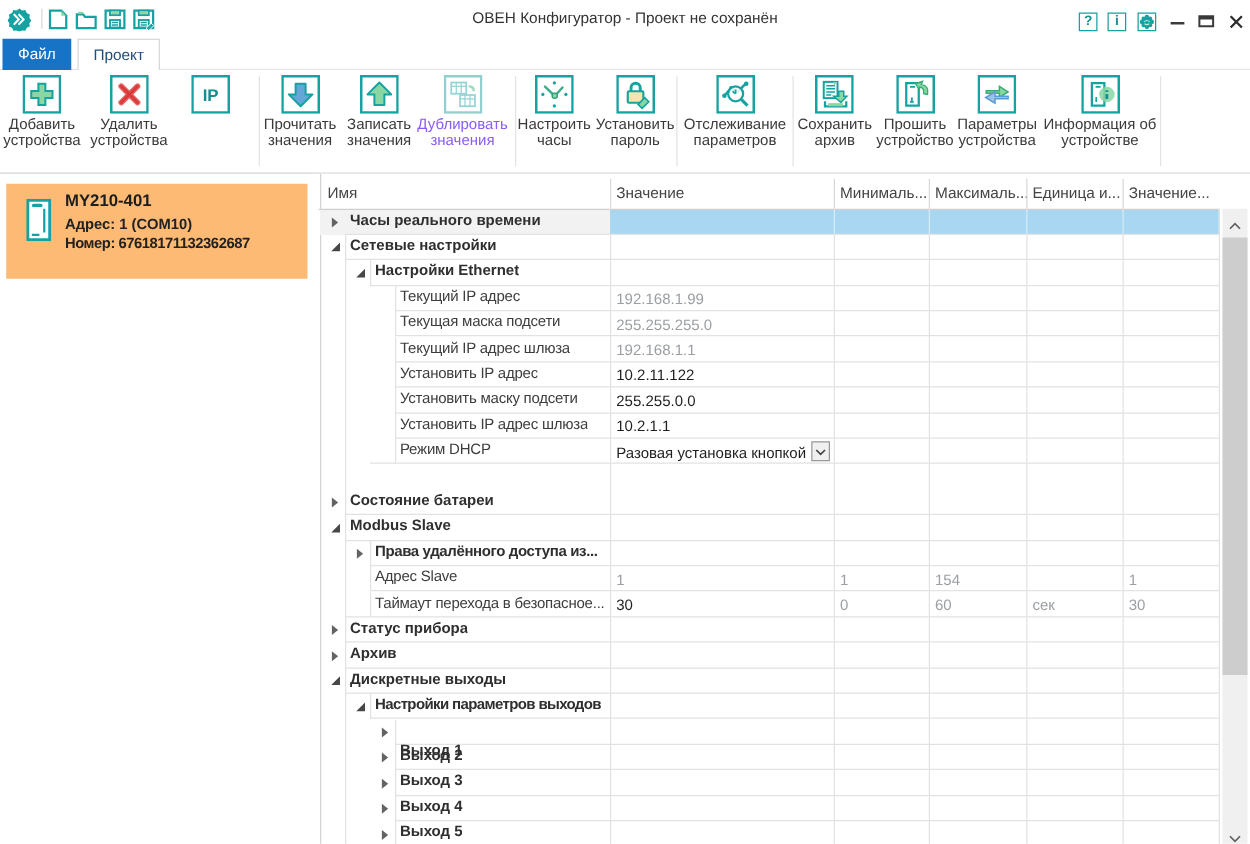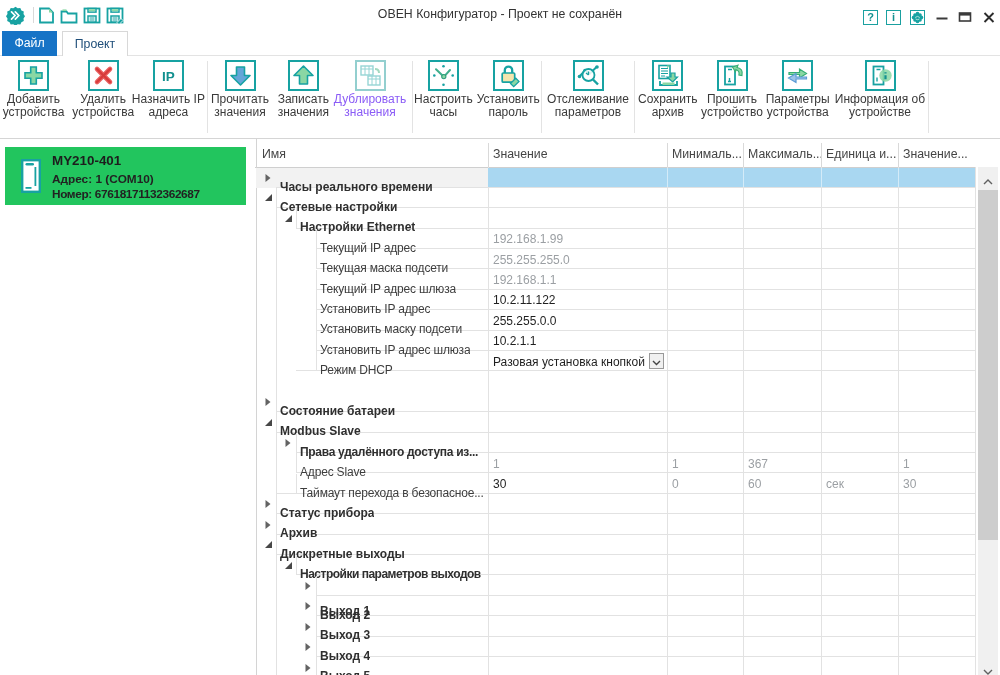--- a/index.html
+++ b/index.html
@@ -20,40 +20,40 @@
 #tabproj { position:absolute; left:62px; top:0; width:66px; height:25px; background:#fff;
   border:1px solid #d8d8d8; border-bottom:none; color:#1f4e79; font-size:12.3px;
   text-align:center; line-height:24px; }
 #ribbon { position:absolute; left:0; top:56px; width:1000px; height:83px; background:#fff;
   border-bottom:1px solid #d5d5d5; }
 .rbtn { position:absolute; top:4px; width:114px; text-align:center; }
 .ric { height:31px; line-height:0; }
 .rlb { margin-top:2px; font-size:12px; line-height:12.7px; color:#3a3a3a; }
 .rbtn.dis .rlb { color:#8b5cf6; }
 .rsep { position:absolute; top:5px; width:1px; height:72px; background:#e3e3e3; }
-#card { position:absolute; left:5px; top:147px; width:241px; height:58px; background:#22c55e; }
+#card { position:absolute; left:5px; top:147px; width:241px; height:76px; background:#fdba74; }
 #cardicon { position:absolute; left:16px; top:12px; }
 #cardt1 { position:absolute; left:47px; top:6px; font-size:13.4px; font-weight:bold; color:#1d1d1d; }
 #cardt2 { position:absolute; left:47px; top:25px; font-size:11.8px; font-weight:bold; color:#222; }
 #cardt3 { position:absolute; left:47px; top:39.5px; font-size:11.8px; font-weight:bold; color:#222; letter-spacing:-0.35px; }
 #grid { position:absolute; left:255px; top:139px; width:745px; height:536px; background:#fff; }
 #gridL { position:absolute; left:0.5px; top:0; width:1px; height:536px; background:#d4d4d4; }
 #gridL2 { position:absolute; left:20.5px; top:49px; width:1px; height:487px; background:#e2e2e2; }
 .hcell { position:absolute; top:8px; font-size:12.3px; color:#444; }
 .hline { position:absolute; top:4px; width:1px; height:24px; background:#d9d9d9; }
 #hbb { position:absolute; left:0; top:28px; width:720px; height:1px; background:#cfcfcf; }
 .cline { position:absolute; top:28px; width:1px; height:508px; background:#e2e2e2; }
 .trow { position:absolute; left:0; width:720px; height:20.4px; }
 .selname { position:absolute; left:1px; top:0; width:232px; height:20.4px; background:#f2f2f2; }
 .selval { position:absolute; left:233px; top:0; width:487px; height:20.4px; background:#a9d7f1; }
 .wline { position:absolute; top:0; width:1px; height:20.4px; background:rgba(255,255,255,0.5); }
 .guide { position:absolute; top:0; width:1px; height:20.4px; background:#e2e2e2; }
 .rbb { position:absolute; bottom:0; right:0; height:1px; background:#e2e2e2; }
 .exp { position:absolute; top:5.5px; line-height:0; }
-.nm { position:absolute; top:12px; font-size:12px; letter-spacing:-0.18px; color:#3d3d3d; white-space:nowrap; overflow:hidden; }
+.nm { position:absolute; top:1px; font-size:12px; letter-spacing:-0.18px; color:#3d3d3d; white-space:nowrap; overflow:hidden; }
 .nm.bold { font-weight:bold; color:#2f2f2f; letter-spacing:0; }
 .val { position:absolute; top:3.5px; font-size:12px; white-space:nowrap; }
 .val.g { color:#9b9fa3; } .val.b { color:#1f1f1f; }
 .combo { position:absolute; left:394px; top:1.5px; width:15px; height:16.5px;
   background:#f0f0f0; border:1px solid #999; text-align:center; line-height:14px; }
 #sbar { position:absolute; left:978px; top:167px; width:20px; height:508px; background:#f0f0f0; }
 #sthumb { position:absolute; left:0; top:23px; width:20px; height:350px; background:#cdcdcd; }
 .sarr { position:absolute; left:4px; width:12px; height:8px; }
 </style></head>
 <body>
@@ -130,21 +130,20 @@
           <path d="M9 9 L22 22 M22 9 L9 22" stroke="#e86060" stroke-width="4.6" stroke-linecap="round"></path>
           <path d="M9 9 L22 22 M22 9 L9 22" stroke="#d83b3b" stroke-width="2.4" stroke-linecap="round"></path>
         </svg></div>
       <div class="rlb">Удалить<br>устройства</div>
     </div>
 <div class="rbtn" style="left:111.4px;">
       <div class="ric"><svg width="31" height="31" viewBox="0 0 31 31">
           <rect x="1" y="1" width="29" height="29" fill="#fff" stroke="#17a2a2" stroke-width="2"></rect>
           <text x="15.5" y="20.5" font-family="Liberation Sans, sans-serif" font-size="13.5" font-weight="bold" fill="#12908f" text-anchor="middle">IP</text>
         </svg></div>
-      <div class="rlb">Назначить IP<br>адреса</div>
     </div>
 <div class="rbtn" style="left:183px;">
       <div class="ric"><svg width="31" height="31" viewBox="0 0 31 31">
           <rect x="1" y="1" width="29" height="29" fill="#fff" stroke="#17a2a2" stroke-width="2"></rect>
           <path d="M11.5 7h8v8.5H25L15.5 25 6 15.5h5.5z" fill="#64a6d8" stroke="#17a2a2" stroke-width="1.6" stroke-linejoin="round"></path>
         </svg></div>
       <div class="rlb">Прочитать<br>значения</div>
     </div>
 <div class="rbtn" style="left:246.3px;">
       <div class="ric"><svg width="31" height="31" viewBox="0 0 31 31">
@@ -373,21 +372,21 @@
           <path d="M1.5 1 L6.5 5 L1.5 9 z" fill="#636363"></path>
         </svg></div>
       <div class="nm bold" style="left:45.0px;max-width:186px;letter-spacing:-0.3px;">Права удалённого доступа из...</div>
     </div>
 <div class="trow" style="top:314.1px">
       <div class="guide" style="left:40.5px"></div>
       <div class="rbb" style="left:40.5px"></div>
       <div class="nm" style="left:45.0px;max-width:186px;">Адрес Slave</div>
       <div class="val g" style="left:238px">1</div>
       <div class="val g" style="left:417px">1</div>
-      <div class="val g" style="left:493px">367</div>
+      <div class="val g" style="left:493px">154</div>
       <div class="val g" style="left:648px">1</div>
     </div>
 <div class="trow" style="top:334.5px">
       <div class="guide" style="left:40.5px"></div>
       <div class="rbb" style="left:20.5px"></div>
       <div class="nm" style="left:45.0px;max-width:186px;">Таймаут перехода в безопасное...</div>
       <div class="val b" style="left:238px">30</div>
       <div class="val g" style="left:417px">0</div>
       <div class="val g" style="left:493px">60</div>
       <div class="val g" style="left:571px">сек</div>

